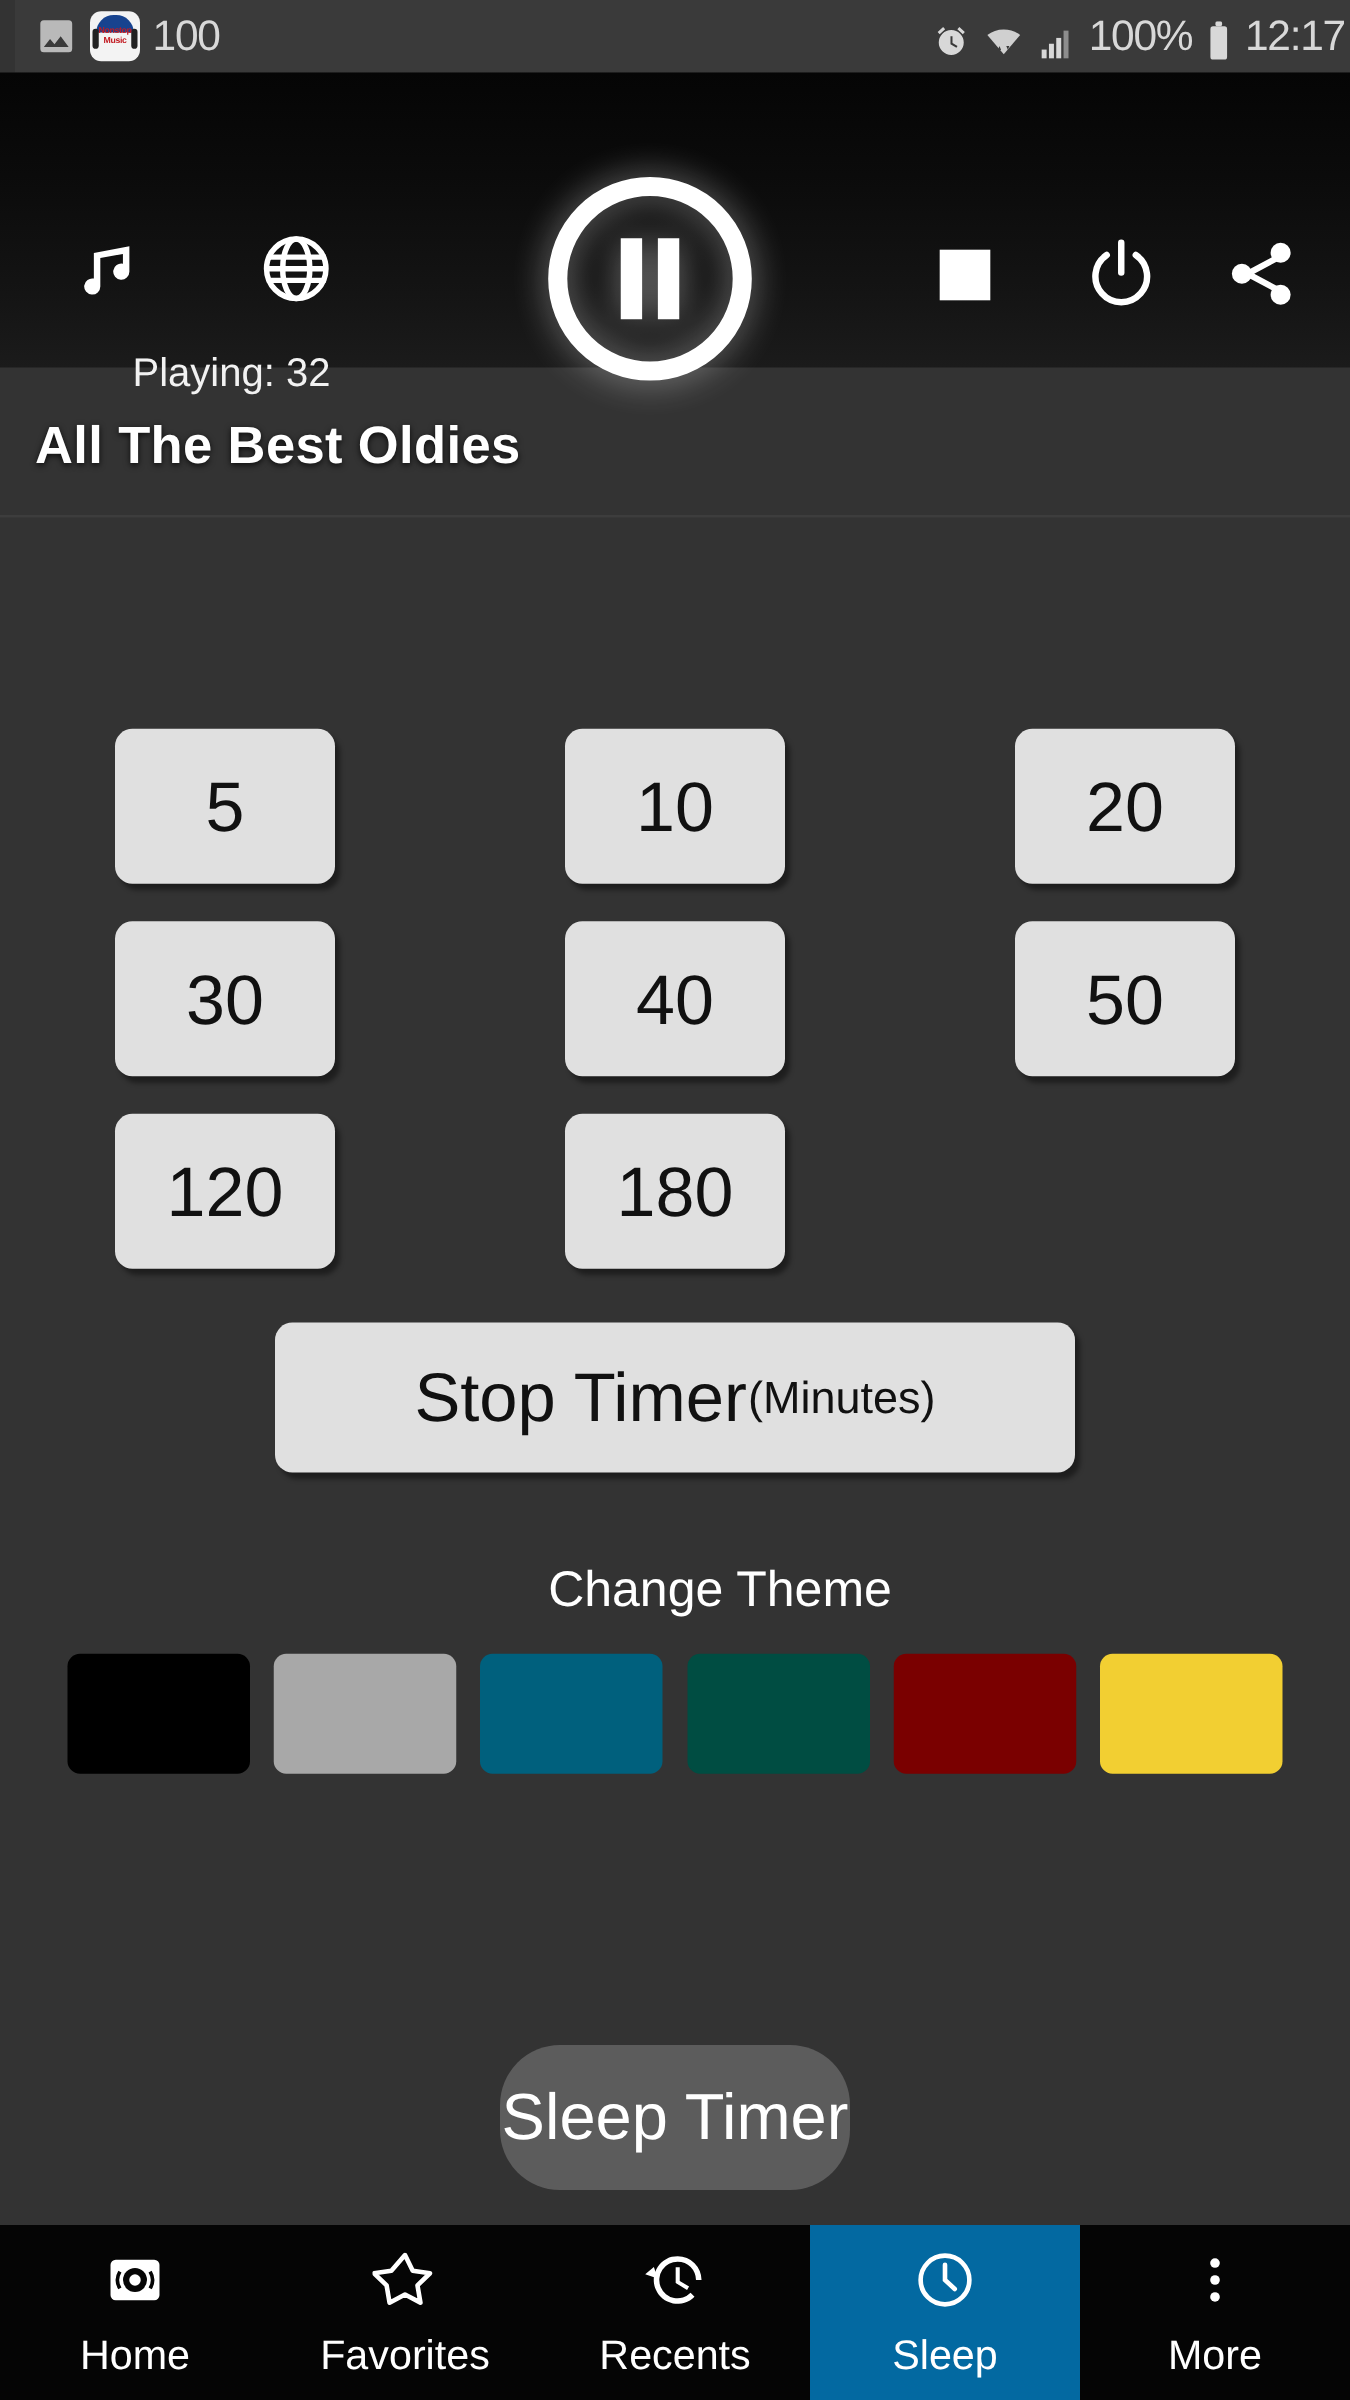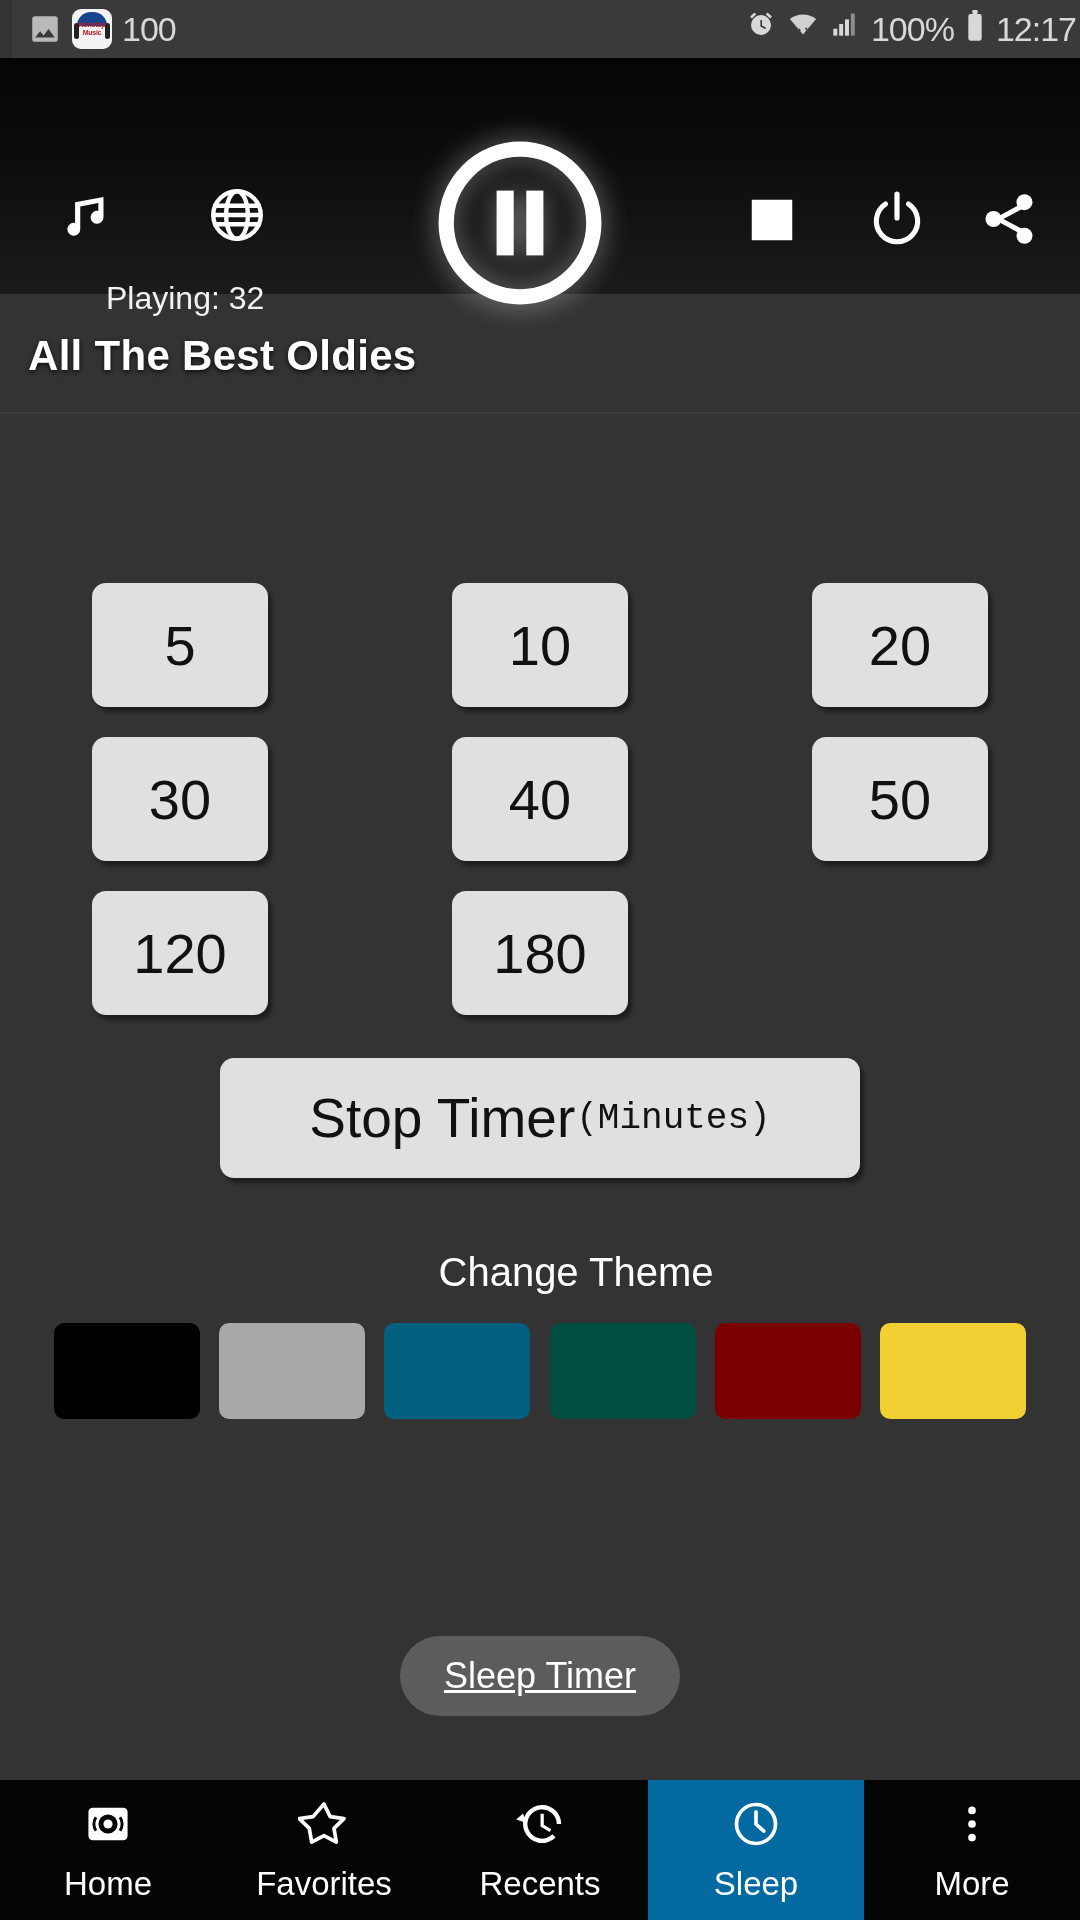--- a/index.html
+++ b/index.html
@@ -17,21 +17,21 @@
 
   
   .statusbar{
     position:absolute; top:0; left:0; width:1080px; height:58px;
     background:#3a3a3a;
     display:flex; align-items:center; justify-content:space-between;
     padding:0 16px;
     margin-left:12px;
   }
   .sb-left{ display:flex; align-items:center; gap:10px; }
-  .sb-right{ display:flex; align-items:flex-start; gap:11px; }
+  .sb-right{ display:flex; align-items:flex-end; gap:11px; }
   .sb-icon{ display:flex; align-items:center; }
   .sb-text{
     color:#d8d8d8; font-size:34px; font-weight:400;
     font-family:"Liberation Sans", sans-serif; letter-spacing:-1px;
   }
   .appicon{
     width:40px;height:40px;border-radius:9px;background:#f3f3f3;
     display:flex;flex-direction:column;align-items:center;justify-content:center;
     position:relative;overflow:hidden;
   }
@@ -108,44 +108,43 @@
   }
   .stop-timer{
     position:absolute; top:1058px; left:220px;
     width:640px; height:120px;
     background:#e0e0e0; border-radius:14px; border:none;
     box-shadow:4px 5px 4px rgba(0,0,0,.42);
     display:flex; align-items:center; justify-content:center;
     color:#111; cursor:pointer;
   }
   .stop-timer .big{ font-size:55px; font-family:Liberation Sans, sans-serif; }
-  .stop-timer .small{ font-size:36px; margin-left:1px; font-family:Liberation Mono, monospace; }
+  .stop-timer .small{ font-size:36px; margin-left:1px; font-family:Liberation Sans, sans-serif; }
 
   
   .theme-label{
     position:absolute; top:1250px; left:0; width:1080px;
     text-align:center; color:#ffffff; font-size:40px; font-weight:400;margin-left:36px;
   }
   .swatches{
     position:absolute; top:1323px; left:0; width:1080px; height:100px;
     display:flex; justify-content:space-between; padding:0 54px;
   }
   .swatch{
     width:146px; height:96px; border-radius:10px; cursor:pointer;
   }
 
   
   .sleep-pill{
     position:absolute; top:1636px; left:50%; transform:translateX(-50%);
-    width:280px; height:80px;
+    width:280px; height:116px;
     background:#5c5c5c; border-radius:48px; border:none;
-    color:#ffffff; font-size:36px;
+    color:#ffffff; font-size:52px;
     display:flex; align-items:center; justify-content:center;
     cursor:pointer;
-    text-decoration:underline;
   }
 
   
   .navbar{
     position:absolute; bottom:0; left:0; width:1080px; height:140px;
     background:#050505;
     display:flex;
   }
   .navitem{
     flex:1; display:flex; flex-direction:column;

